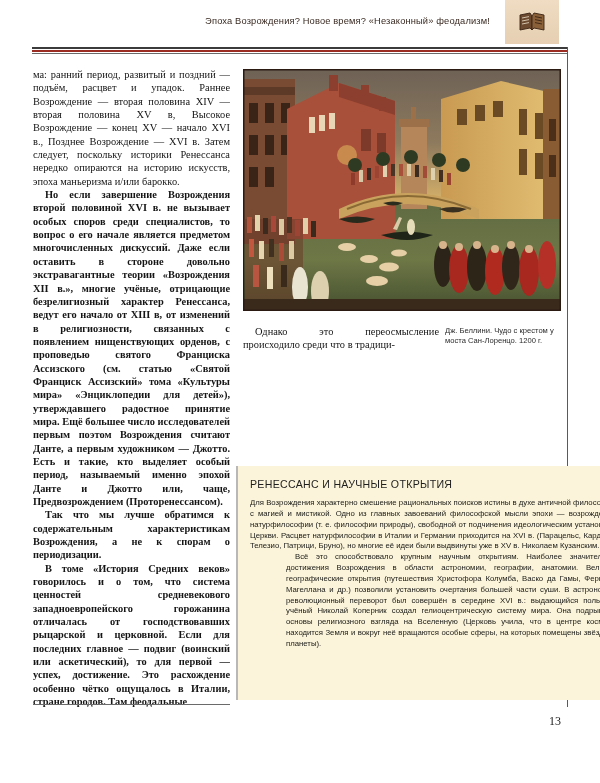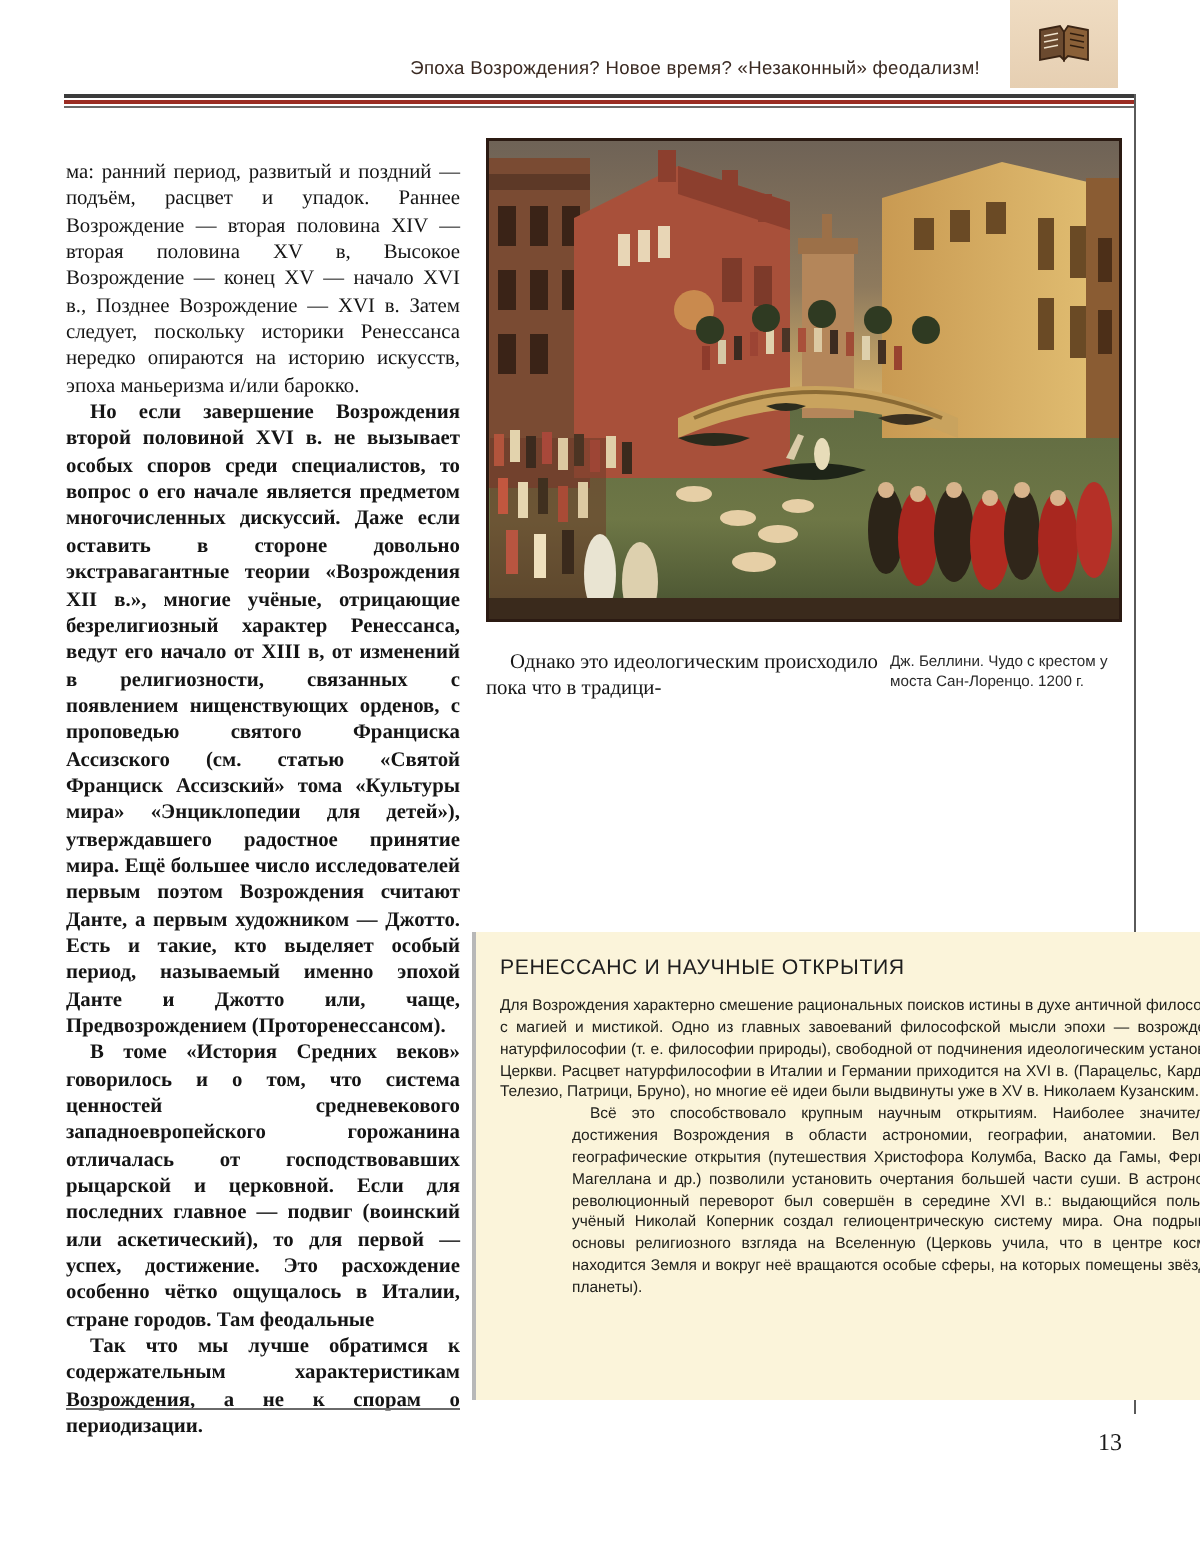--- a/index.html
+++ b/index.html
@@ -27,21 +27,21 @@
   #header-zone {
     position: absolute;
     left: 0;
     top: 0;
     width: 600px;
     height: 52px;
   }
   #header-title {
     position: absolute;
     right: 110px;
-    top: 29px;
+    top: 16px;
     font-family: "Liberation Sans", sans-serif;
     font-size: 9.3px;
     letter-spacing: 0.15px;
     color: #3a2a22;
     white-space: nowrap;
     text-align: center;
   }
   #book-badge {
     position: absolute;
     left: 505px;
@@ -95,21 +95,20 @@
     position: absolute;
     left: 33px;
     top: 68px;
     width: 197px;
     font-size: 10.4px;
     line-height: 13.35px;
     text-align: justify;
     text-justify: inter-word;
     hyphens: manual;
     color: #151515;
-    margin-top: 12px;
   }
   #col-left p { margin: 0; }
   #col-left p.indent { text-indent: 12px; font-weight: bold; }
 
   #rule-left-bottom {
     position: absolute;
     left: 33px;
     top: 704px;
     width: 197px;
     height: 1px;
@@ -220,22 +219,22 @@
     <div id="rule-dark"></div>
     <div id="rule-red"></div>
     <div id="rule-thin"></div>
   </div>
 
   <div id="rule-vert-right"></div>
 
   <div id="col-left">
     <p>ма: ранний период, развитый и поздний — подъём, расцвет и упадок. Раннее Возрождение — вторая половина XIV — вторая половина XV в, Высокое Возрождение — конец XV — начало XVI в., Позднее Возрождение — XVI в. Затем следует, поскольку историки Ренессанса нередко опираются на историю искусств, эпоха маньеризма и/или барокко.</p>
     <p class="indent">Но если завершение Возрождения второй половиной XVI в. не вызывает особых споров среди специалистов, то вопрос о его начале является предметом многочисленных дискуссий. Даже если оставить в стороне довольно экстравагантные теории «Возрождения XII в.», многие учёные, отрицающие безрелигиозный характер Ренессанса, ведут его начало от XIII в, от изменений в религиозности, связанных с появлением нищенствующих орденов, с проповедью святого Франциска Ассизского (см. статью «Святой Франциск Ассизский» тома «Культуры мира» «Энциклопедии для детей»), утверждавшего радостное принятие мира. Ещё большее число исследователей первым поэтом Возрождения считают Данте, а первым художником — Джотто. Есть и такие, кто выделяет особый период, называемый именно эпохой Данте и Джотто или, чаще, Предвозрождением (Проторенессансом).</p>
+    <p class="indent">Так что мы лучше обратимся к содержательным характеристикам Возрождения, а не к спорам о периодизации.</p>
     <p class="indent">В томе «История Средних веков» говорилось и о том, что система ценностей средневекового западноевропейского горожанина отличалась от господствовавших рыцарской и церковной. Если для последних главное — подвиг (воинский или аскетический), то для первой — успех, достижение. Это расхождение особенно чётко ощущалось в Италии, стране городов. Там феодальные</p>
-    <p class="indent">Так что мы лучше обратимся к содержательным характеристикам Возрождения, а не к спорам о периодизации.</p>
   </div>
   <div id="rule-left-bottom"></div>
 
   <div id="figure">
     <svg class="art" viewBox="0 0 318 242" preserveAspectRatio="none" aria-hidden="true">
       <defs>
         <linearGradient id="sky" x1="0" y1="0" x2="0" y2="1">
           <stop offset="0%" stop-color="#6e6256"></stop>
           <stop offset="55%" stop-color="#8e7a5d"></stop>
           <stop offset="100%" stop-color="#d8b36a"></stop>
@@ -388,21 +387,21 @@
 
       <rect x="0" y="230" width="318" height="12" fill="#3a2a1c"></rect>
 
       <rect x="0" y="0" width="318" height="242" fill="none" stroke="#2b1a12" stroke-width="3"></rect>
     </svg>
   </div>
 
   <div id="caption">Дж. Беллини. Чудо с крестом у моста Сан-Лоренцо. 1200 г.</div>
 
   <div id="col-right">
-    <p class="indent">Однако это идеологическим происходило пока что в традици-</p>
+    <p class="indent">Однако это переосмысление происходило среди что в традици-</p>
   </div>
 
   <div id="sidebox">
     <div id="sidebox-title">РЕНЕССАНС И НАУЧНЫЕ ОТКРЫТИЯ</div>
     <div id="sidebox-body">
       <p>Для Возрождения характерно смешение рациональных поисков истины в духе античной философии с магией и мистикой. Одно из главных завоеваний философской мысли эпохи — возрождение натурфилософии (т. е. философии природы), свободной от подчинения идеологическим установкам Церкви. Расцвет натурфилософии в Италии и Германии приходится на XVI в. (Парацельс, Кардано, Телезио, Патрици, Бруно), но многие её идеи были выдвинуты уже в XV в. Николаем Кузанским.</p>
       <p class="indent">Всё это способствовало крупным научным открытиям. Наиболее значительны достижения Возрождения в области астрономии, географии, анатомии. Великие географические открытия (путешествия Христофора Колумба, Васко да Гамы, Фернана Магеллана и др.) позволили установить очертания большей части суши. В астрономии революционный переворот был совершён в середине XVI в.: выдающийся польский учёный Николай Коперник создал гелиоцентрическую систему мира. Она подрывала основы религиозного взгляда на Вселенную (Церковь учила, что в центре космоса находится Земля и вокруг неё вращаются особые сферы, на которых помещены звёзды и планеты).</p>
     </div>
   </div>
 

